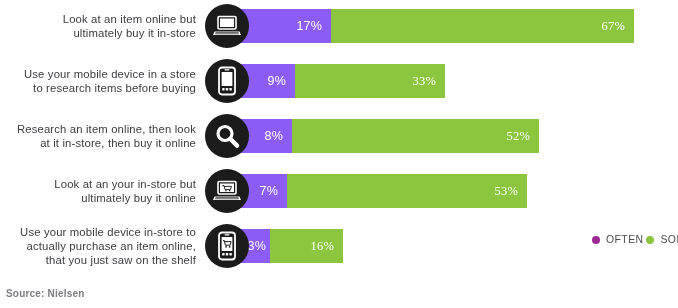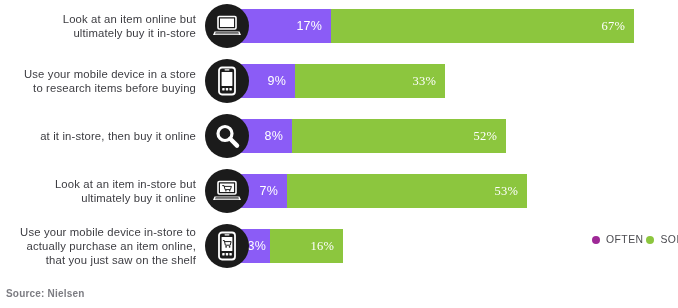--- a/index.html
+++ b/index.html
@@ -168,41 +168,42 @@
         <span class="val">9%</span>
       </div>
       <div class="seg sometimes" style="width:150px;">
         <span class="val">33%</span>
       </div>
     </div>
   </div>
 
   <div class="row" style="top:112px;">
     <div class="row-label">
+      <span>Research an item online, then look</span>
       <span>at it in-store, then buy it online</span>
     </div>
     <div class="icon-badge">
       <svg width="28" height="28" viewBox="0 0 28 28" aria-hidden="true">
         <circle cx="12" cy="11.5" r="7" fill="none" stroke="#ffffff" stroke-width="3.2"></circle>
         <path d="M17.2 16.8 L24 23.6" stroke="#ffffff" stroke-width="4.4" stroke-linecap="round"></path>
       </svg>
     </div>
     <div class="bar-track">
       <div class="seg often" style="width:52px;">
         <span class="val">8%</span>
       </div>
-      <div class="seg sometimes" style="width:214px;">
+      <div class="seg sometimes" style="width:247px;">
         <span class="val">52%</span>
       </div>
     </div>
   </div>
 
   <div class="row" style="top:167px;">
     <div class="row-label">
-      <span>Look at an item in-store but</span>
+      <span>Look at an your in-store but</span>
       <span>ultimately buy it online</span>
     </div>
     <div class="icon-badge">
       <svg width="30" height="24" viewBox="0 0 30 24" aria-hidden="true">
         <rect x="6" y="2.5" width="18" height="12.5" rx="1.2" fill="none" stroke="#ffffff" stroke-width="1.6"></rect>
         <rect x="8" y="4.5" width="14" height="8.5" fill="#ffffff"></rect>
         <path d="M10.6 6.6 L12 6.6 L13.1 10.6 L18.4 10.6 L19.4 7.4 L12.4 7.4" fill="none" stroke="#1b1b1b" stroke-width="0.95" stroke-linejoin="round" stroke-linecap="round"></path>
         <circle cx="13.9" cy="11.8" r="0.75" fill="#1b1b1b"></circle>
         <circle cx="17.7" cy="11.8" r="0.75" fill="#1b1b1b"></circle>
         <path d="M2.5 17.5 L27.5 17.5 L29 21 L1 21 Z" fill="#ffffff"></path>

